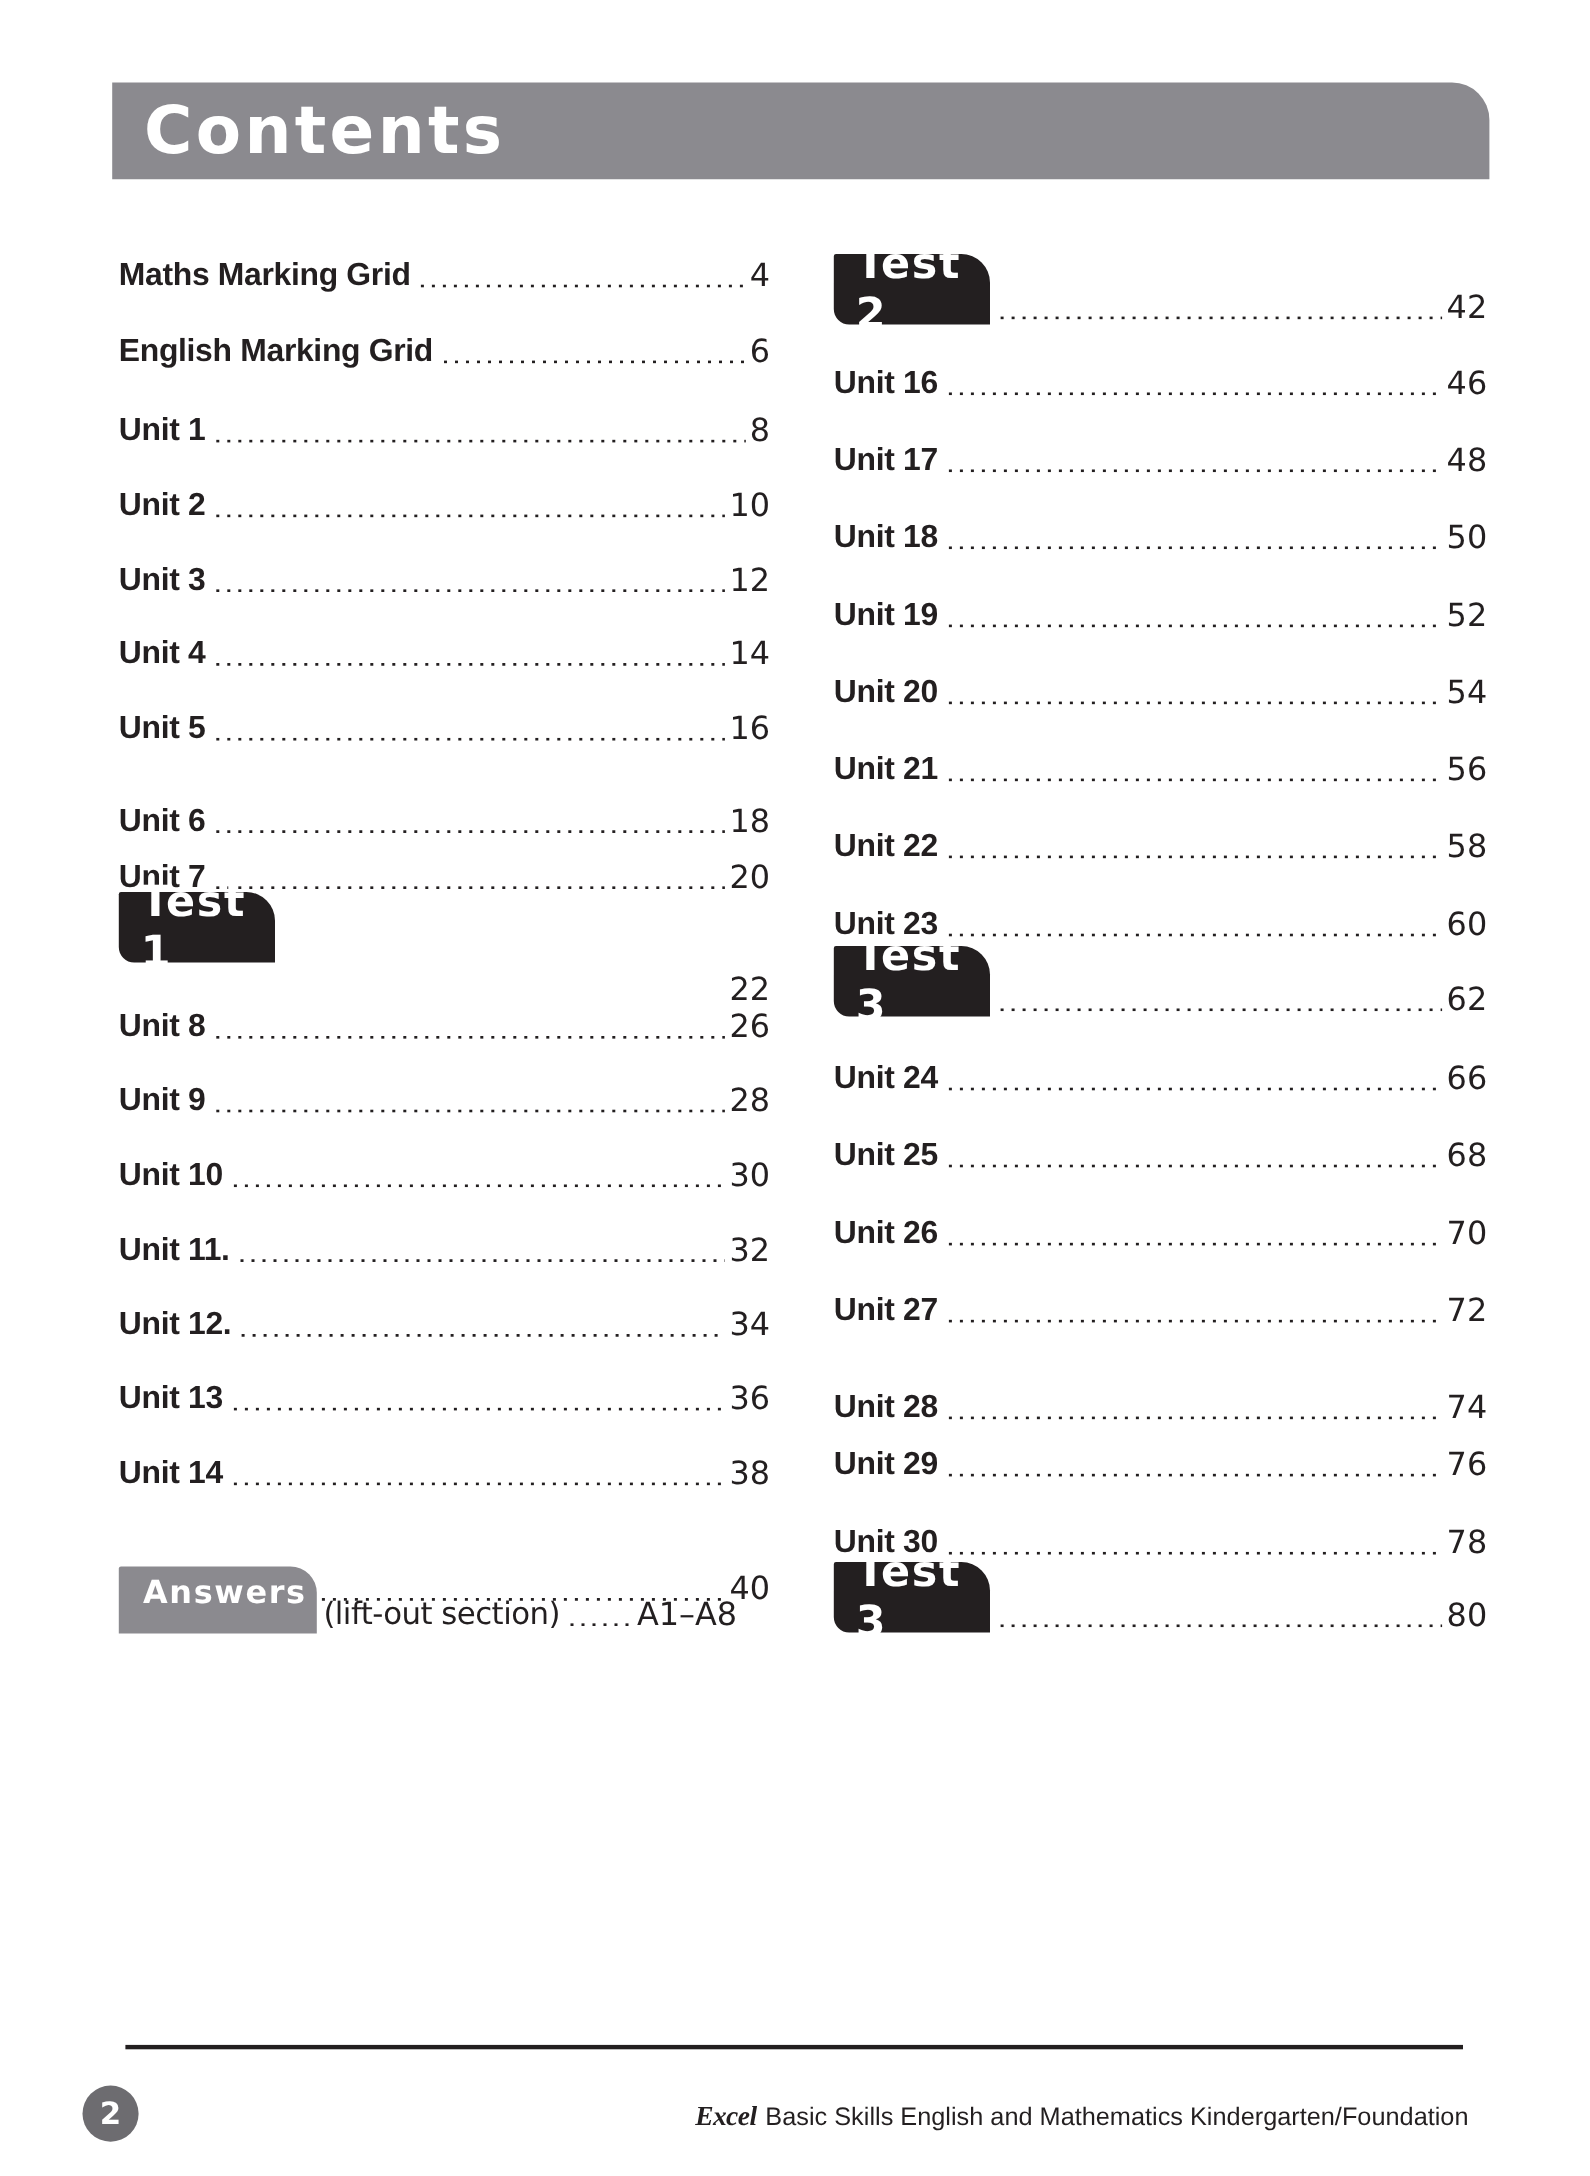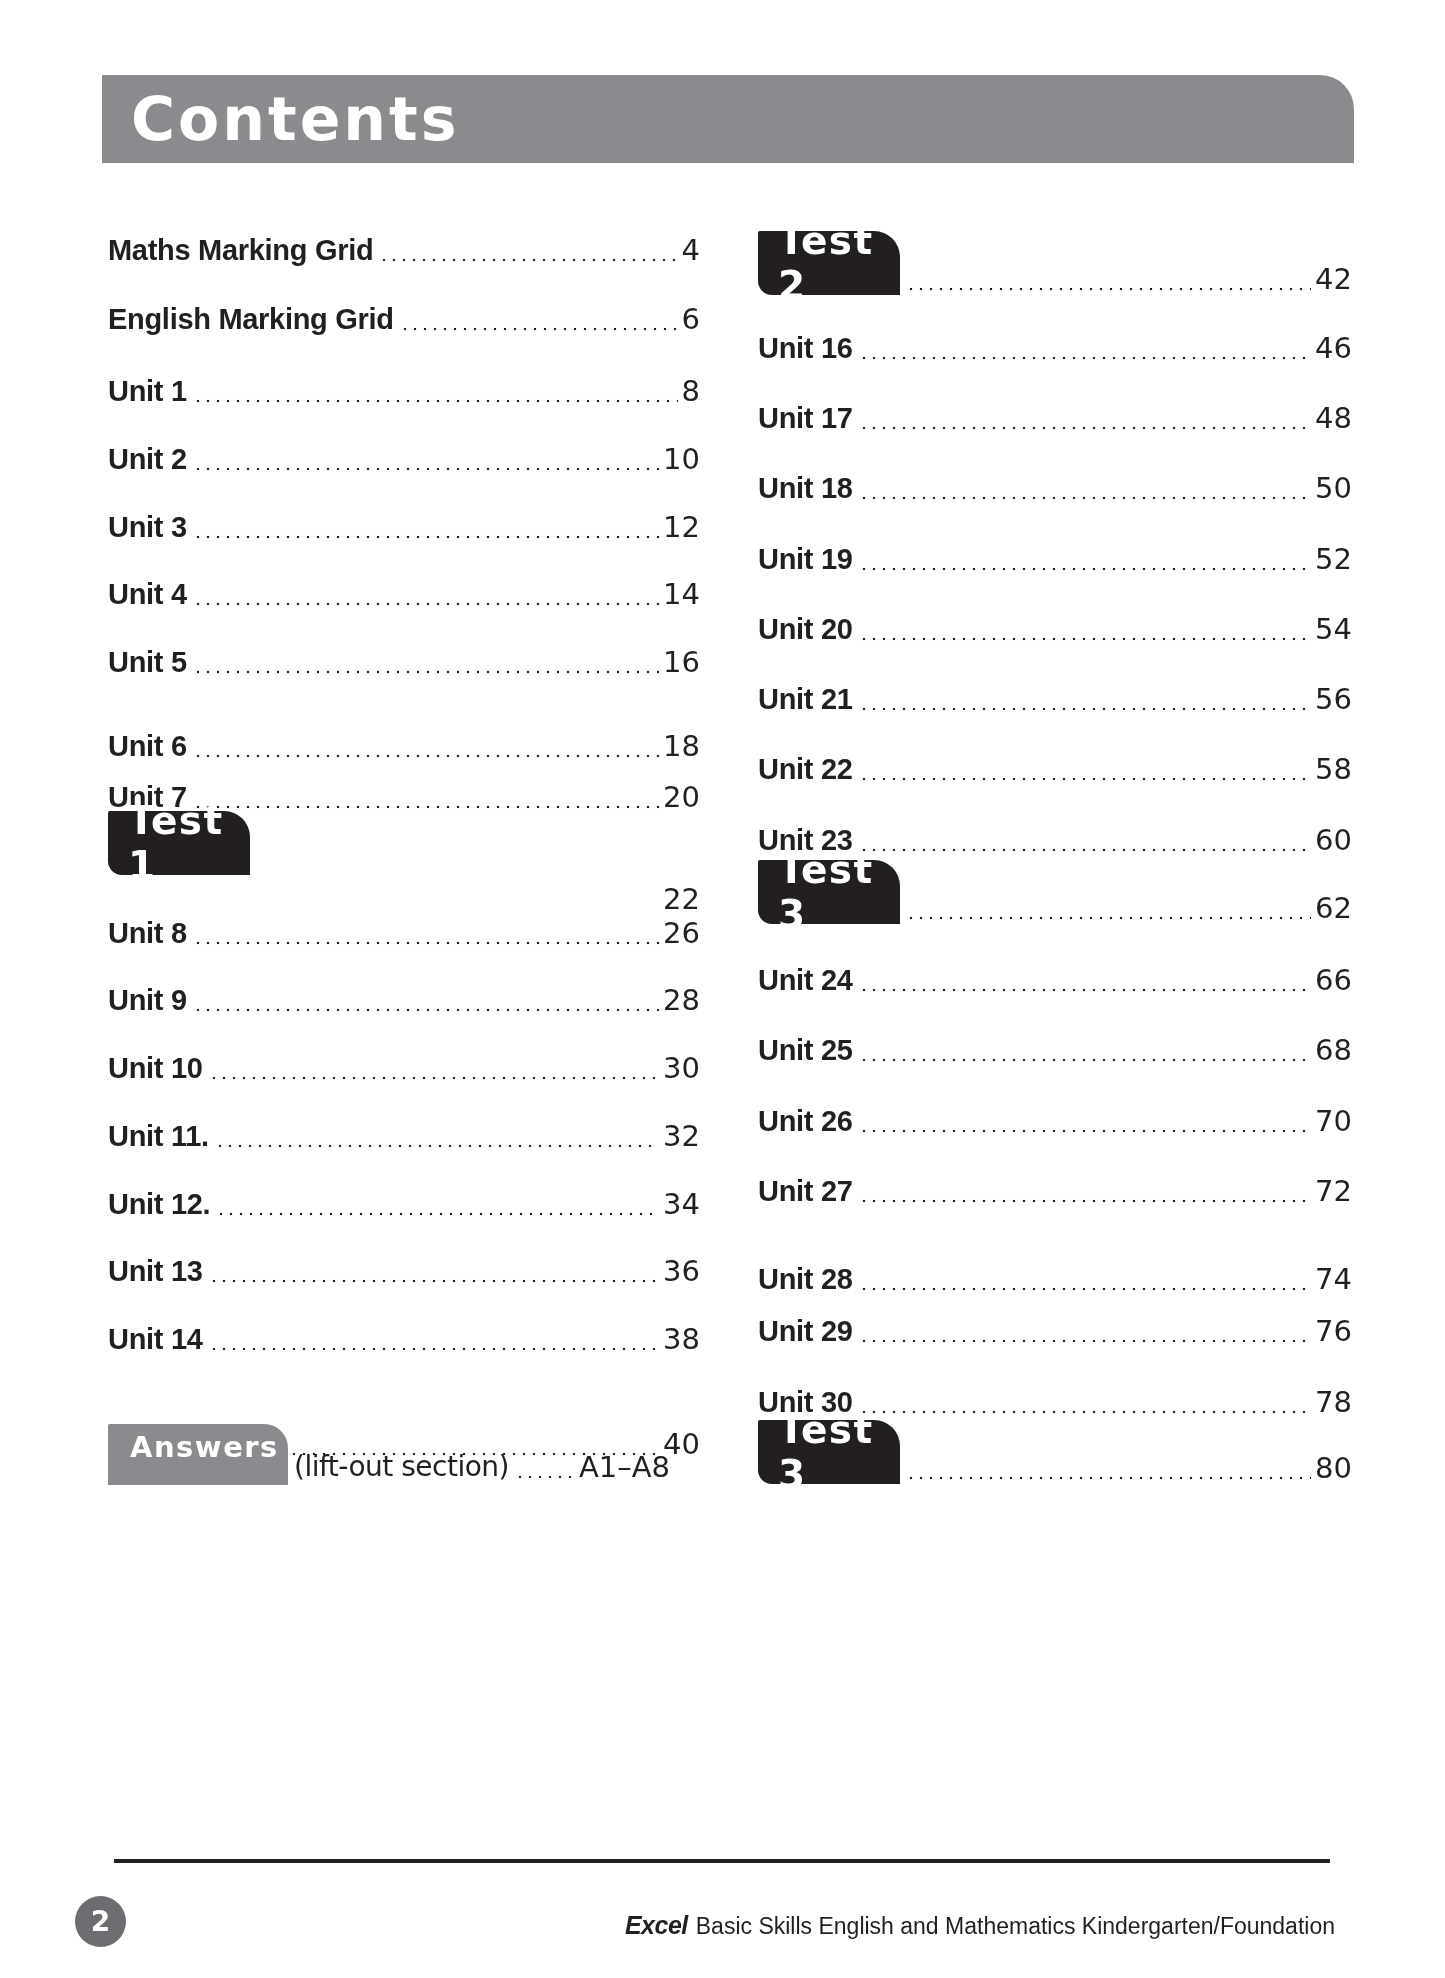--- a/index.html
+++ b/index.html
@@ -39,21 +39,21 @@
      color: #231f20; line-height: 36px; margin-left: 6px; white-space: nowrap; letter-spacing: -0.5px; }
   .row.answers .leader { flex: 0 0 60px; }
   .row.answers .page { font-size: 29px; }
 
   .footer-rule { position: absolute; left: 114px; top: 1859px; width: 1216px; height: 4px; background: #231f20; }
   .page-circle { position: absolute; left: 75px; top: 1896px; width: 51px; height: 51px; border-radius: 50%;
      background: #6d6c70; color: #ffffff; font-family: "DejaVu Sans", sans-serif; font-weight: bold; font-size: 28px;
      display: flex; align-items: center; justify-content: center; }
   .footer-text { position: absolute; right: 110px; top: 1911px; font-size: 23px; color: #231f20; white-space: nowrap;
      font-family: "Liberation Sans", sans-serif; }
-  .footer-text .brand { font-family: Liberation Sans, sans-serif; font-weight: bold; font-style: italic; font-size: 25px;
+  .footer-text .brand { font-family: Liberation Serif, serif; font-weight: bold; font-style: italic; font-size: 25px;
      letter-spacing: -0.5px; margin-right: 8px; }
 </style>
 </head>
 <body>
 
 <div class="title-band">
   <div class="title">Contents</div>
 </div>
 
 <div class="col left" id="col-left">

